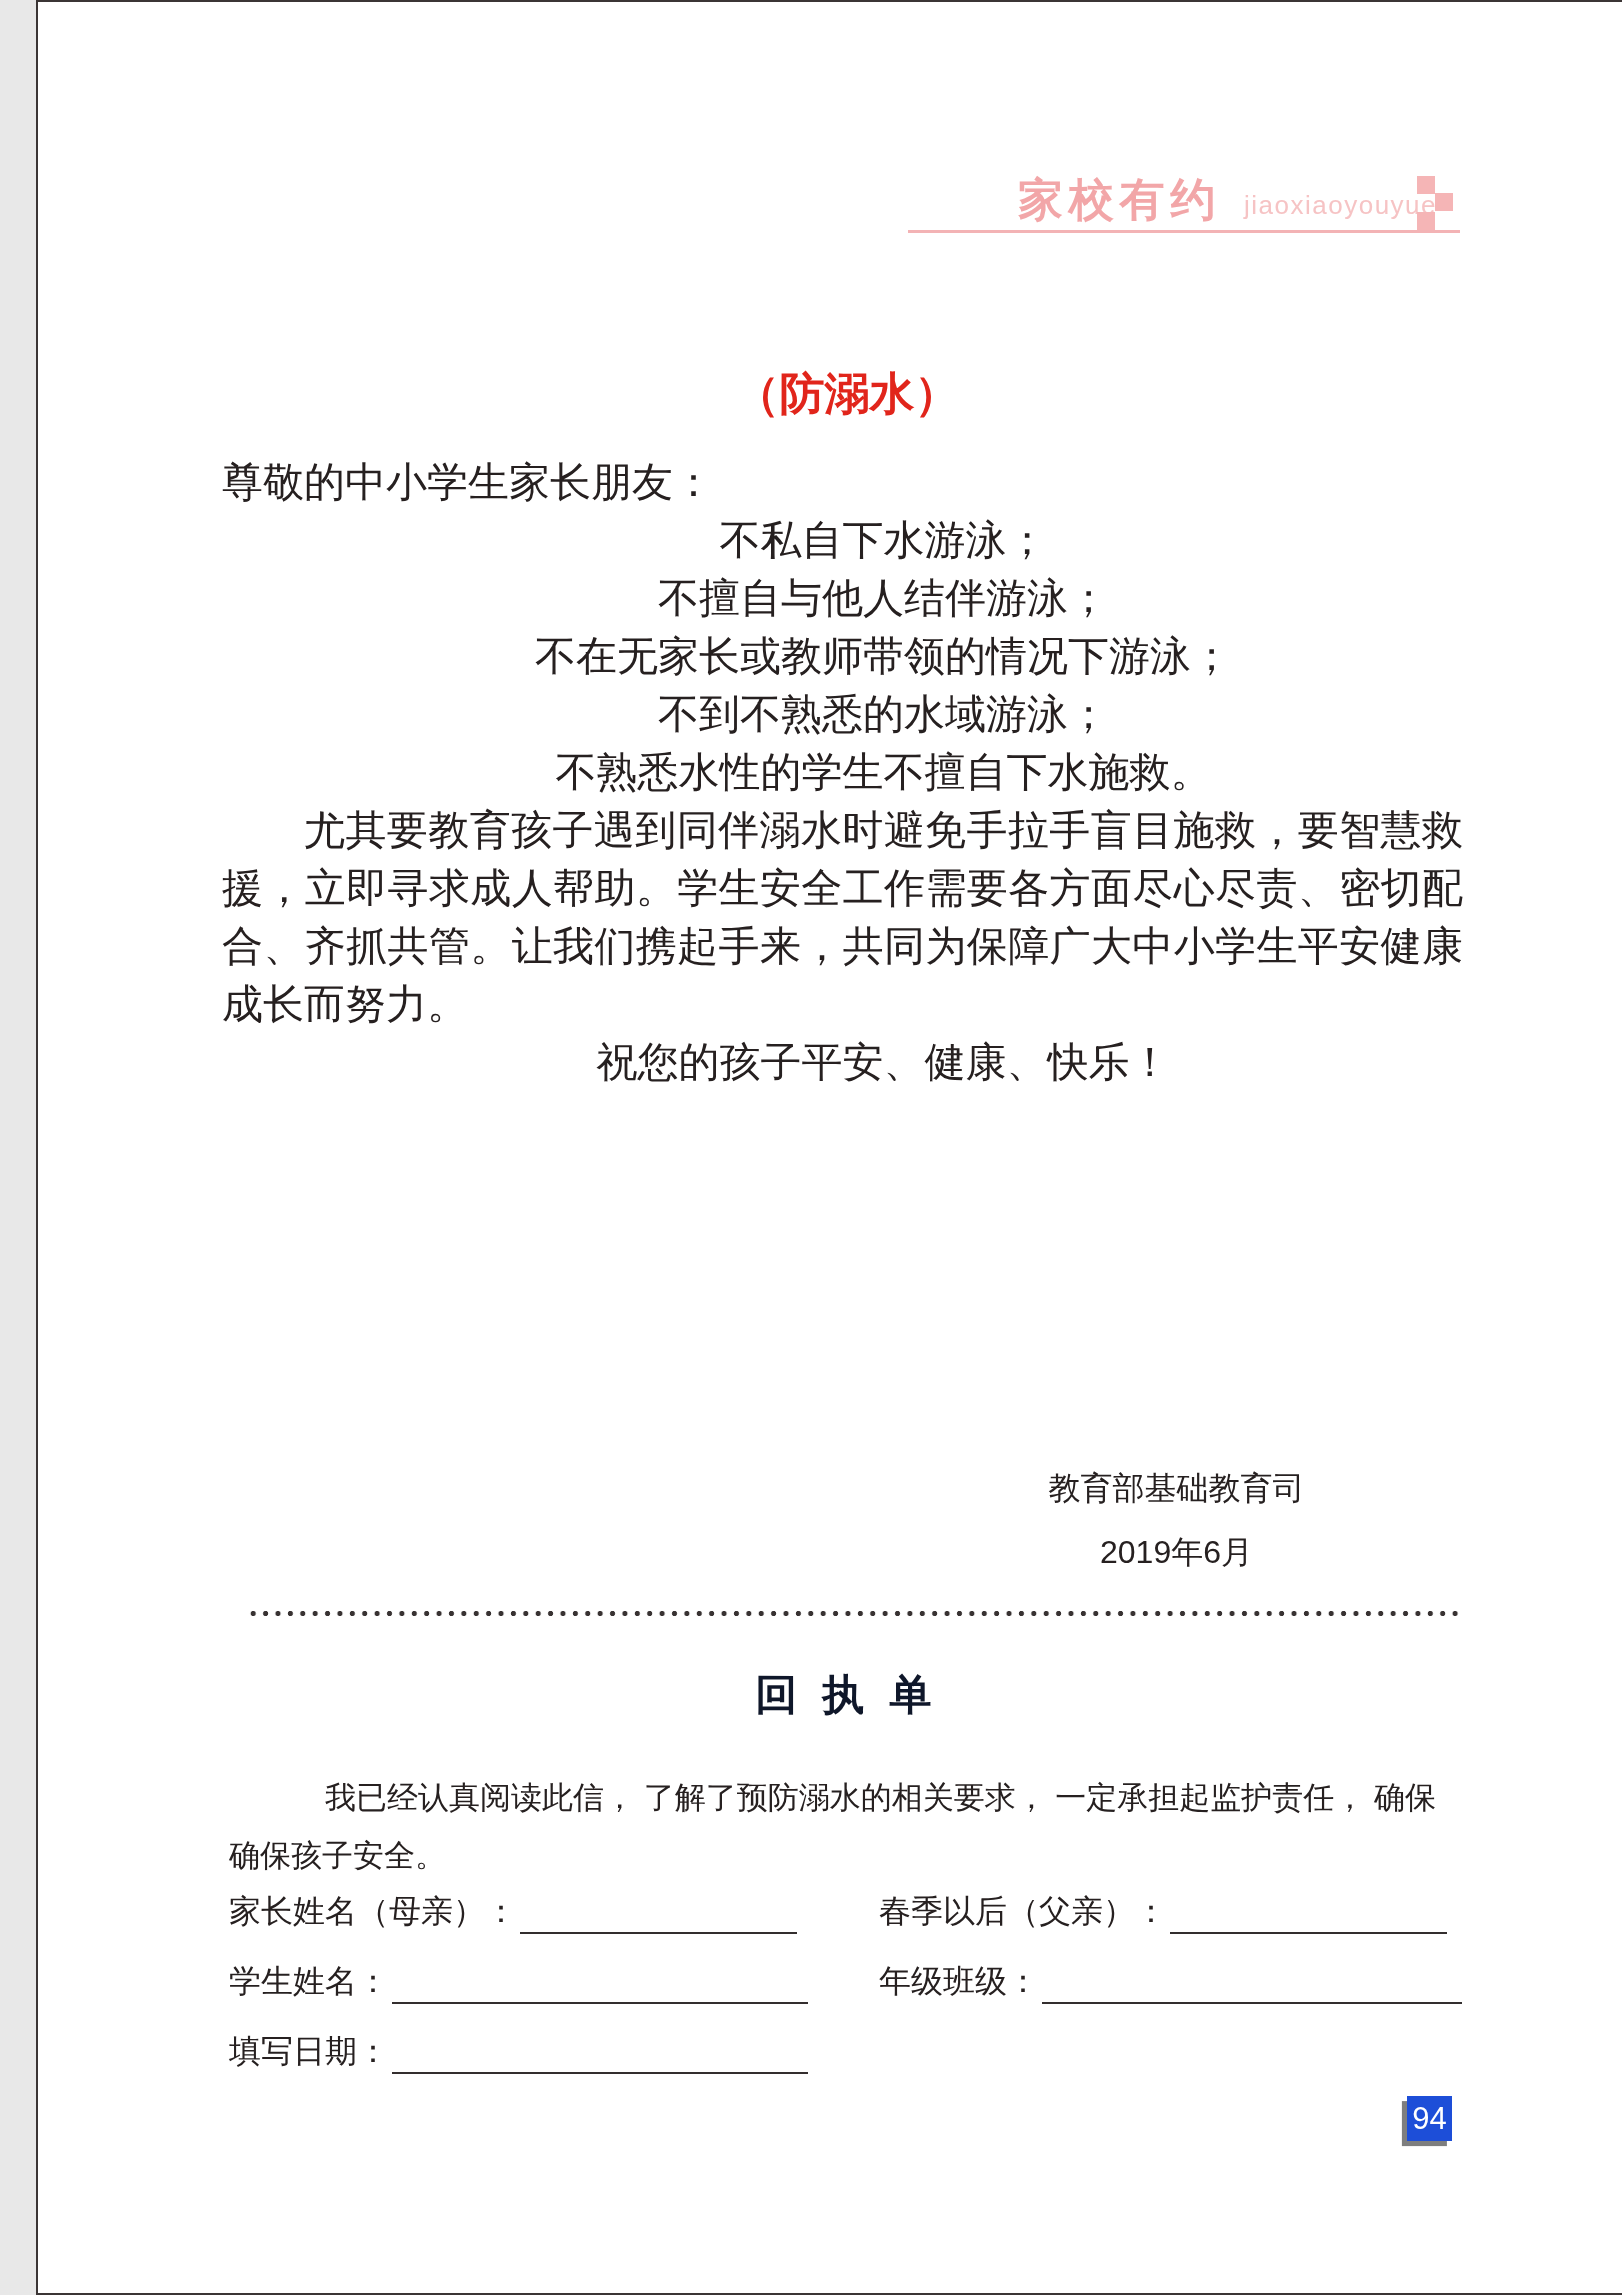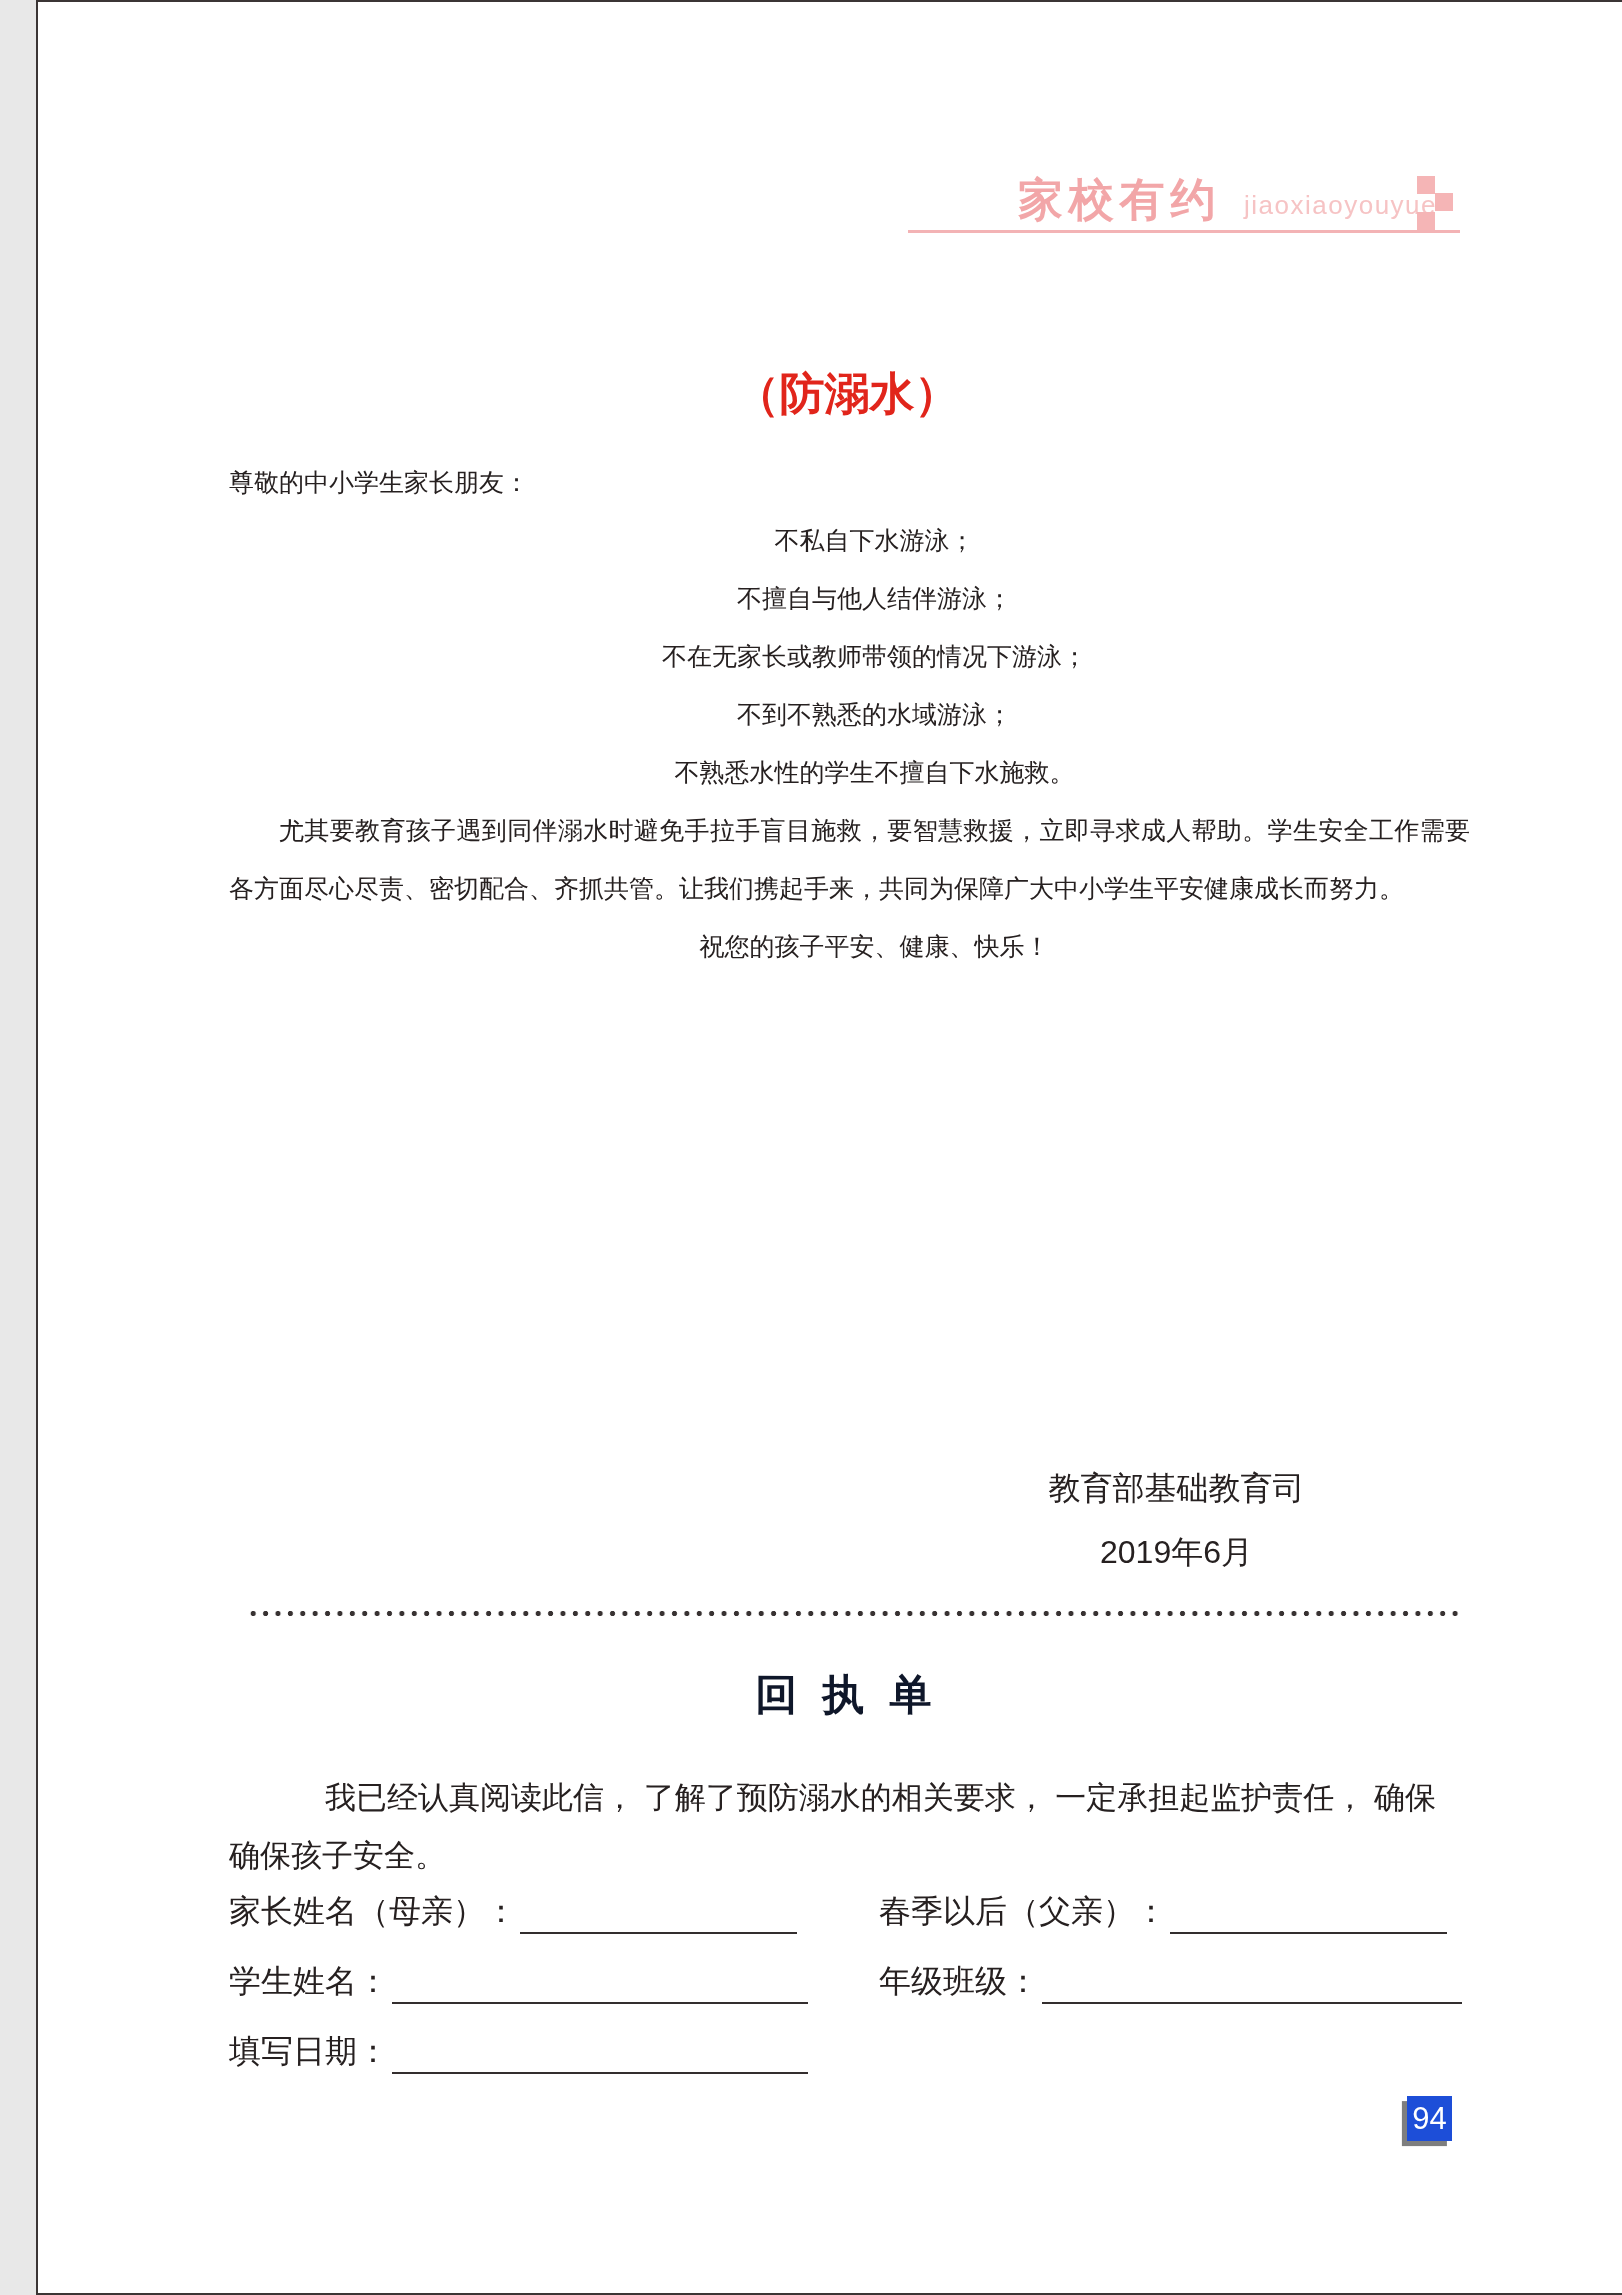--- a/index.html
+++ b/index.html
@@ -43,22 +43,22 @@
   }
   .doc-subtitle{
     position:absolute;left:0;top:362px;width:100%;
     text-align:center;
     font-family:"Liberation Serif", serif;
     font-weight:700;font-size:45px;color:#e1251b;
     margin:0;
   }
   
   .letter{
-    position:absolute;left:191px;top:451px;width:1241px;
-    font-size:25px;line-height:58px;
+    position:absolute;left:184px;top:451px;width:1241px;
+    font-size:41px;line-height:58px;
   }
   .letter p{margin:0;}
   .indent{text-indent:2em;text-align:center;}
   .justify{text-align:justify;}
   
   .signature{
     position:absolute;left:1000px;top:1454px;width:277px;
     text-align:center;font-size:32px;line-height:64px;
   }
   

